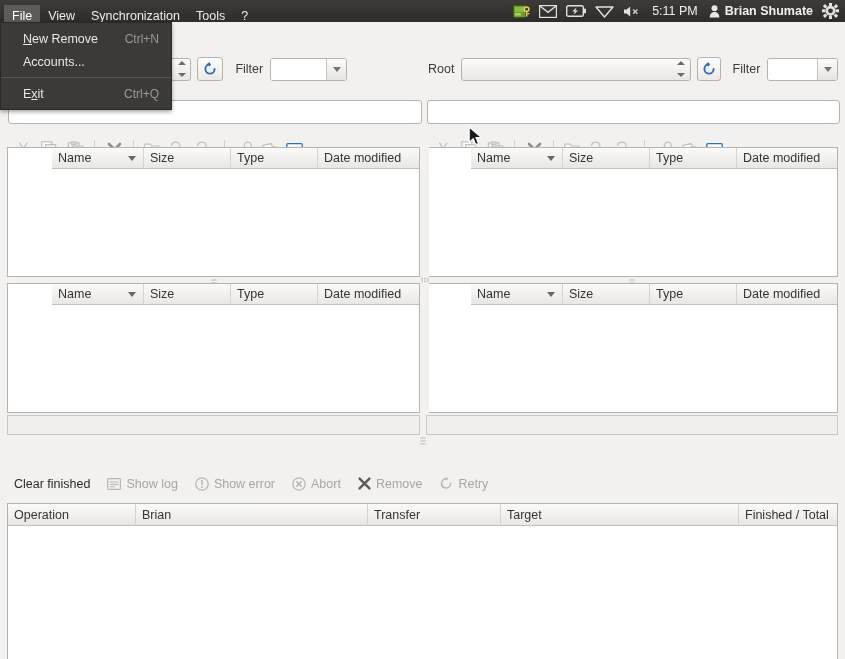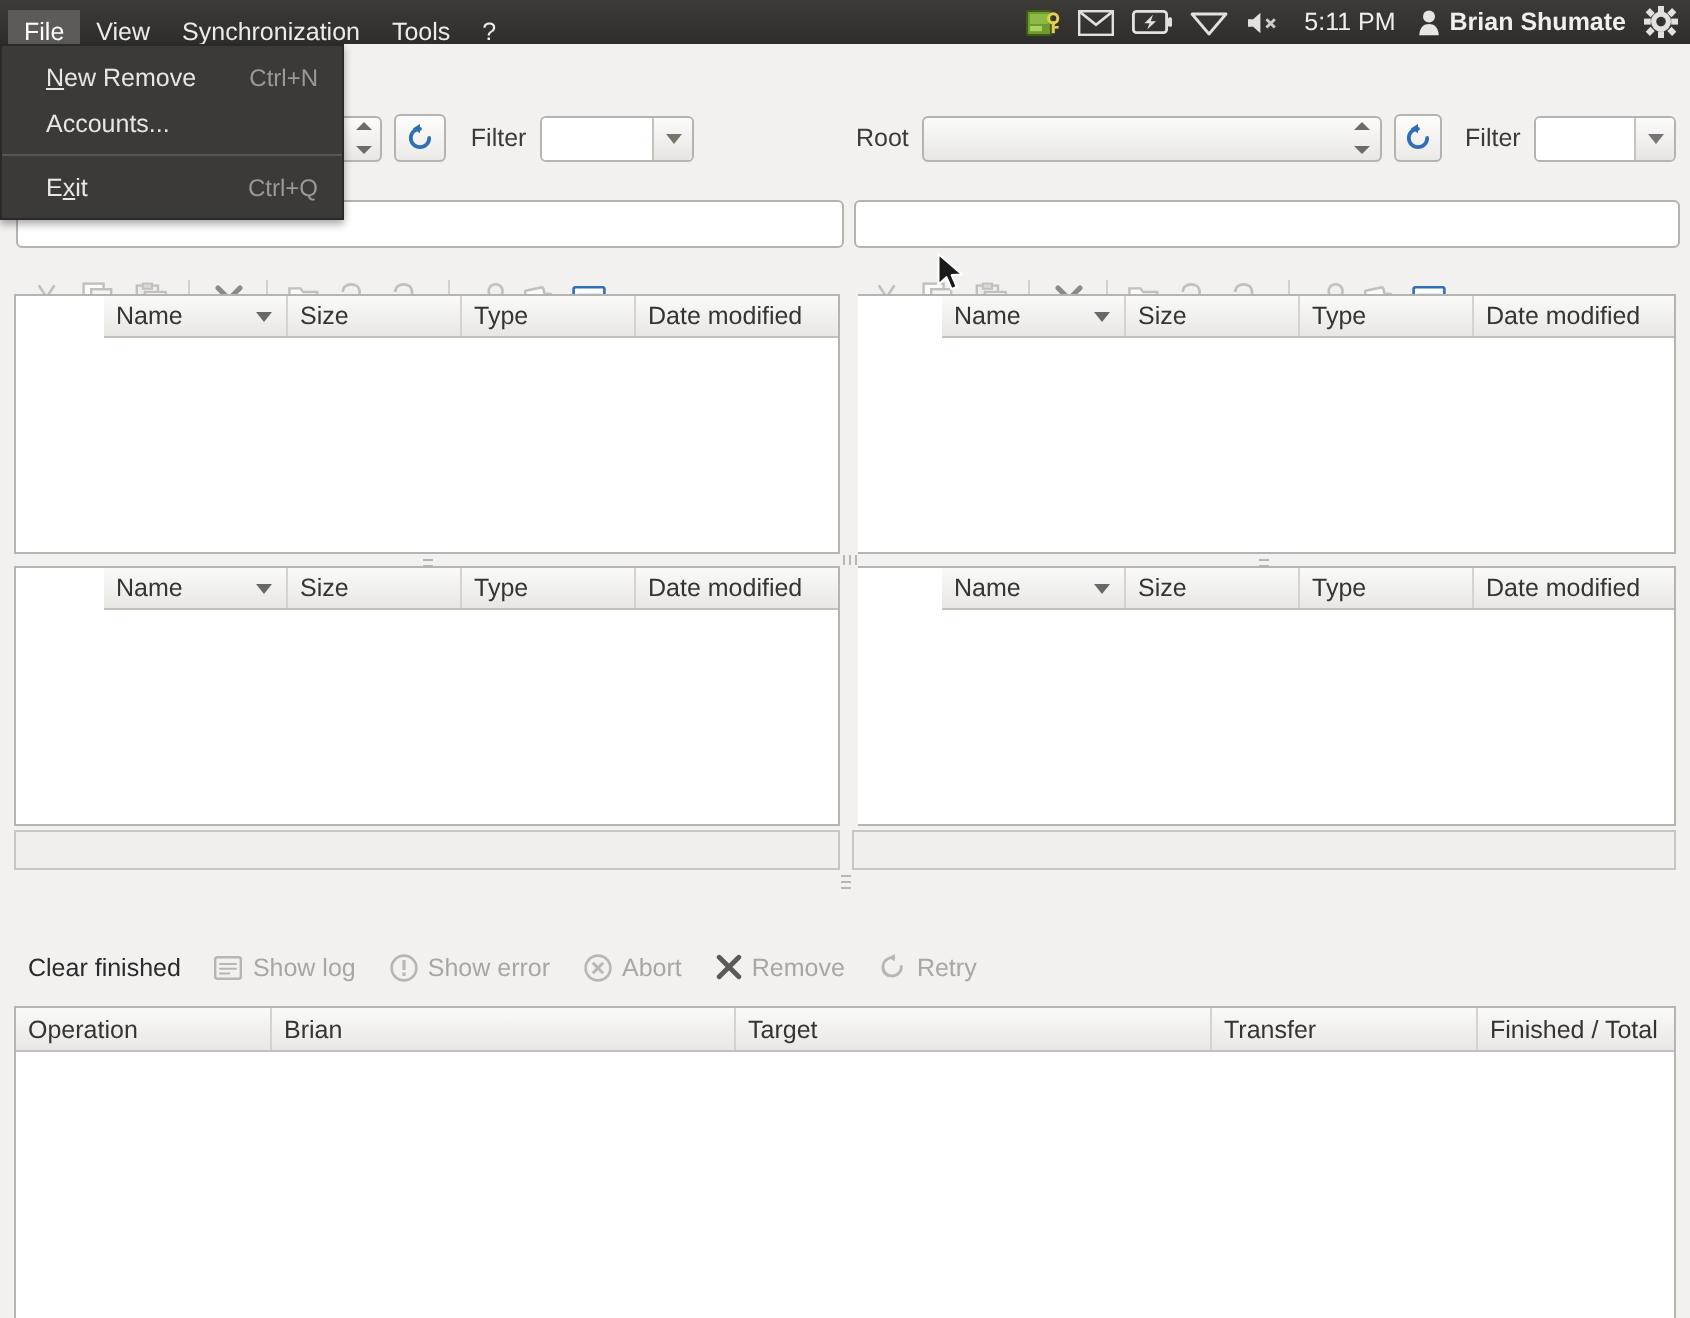--- a/index.html
+++ b/index.html
@@ -618,25 +618,25 @@
     </div>
 
     <div class="qtable">
       <div class="qhdr">
         <div class="hcell" style="width:128px;">
             <span>Operation</span>
           </div>
         <div class="hcell" style="width:232px;">
             <span>Brian</span>
           </div>
+        <div class="hcell" style="width:133px;">
+            <span>Transfer</span>
+          </div>
         <div class="hcell" style="width:238px;">
             <span>Target</span>
-          </div>
-        <div class="hcell" style="width:133px;">
-            <span>Transfer</span>
           </div>
         <div class="hcell" style="flex:1;">
             <span>Finished / Total</span>
           </div>
       </div>
       <div class="rows"></div>
     </div>
 
   </div>
 

